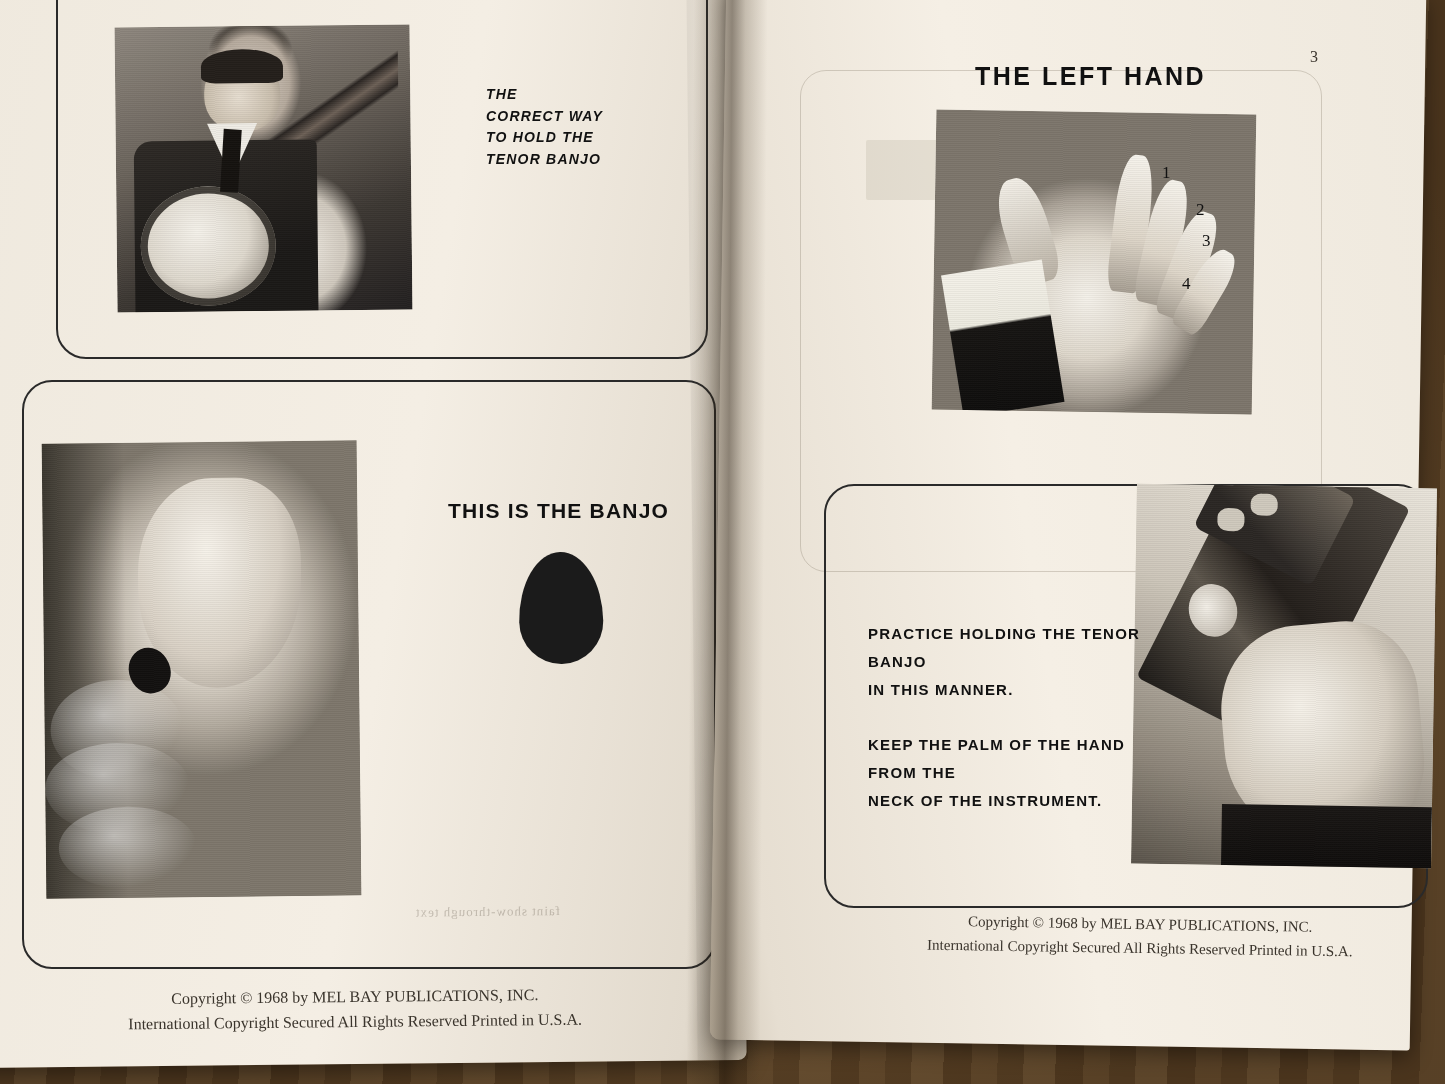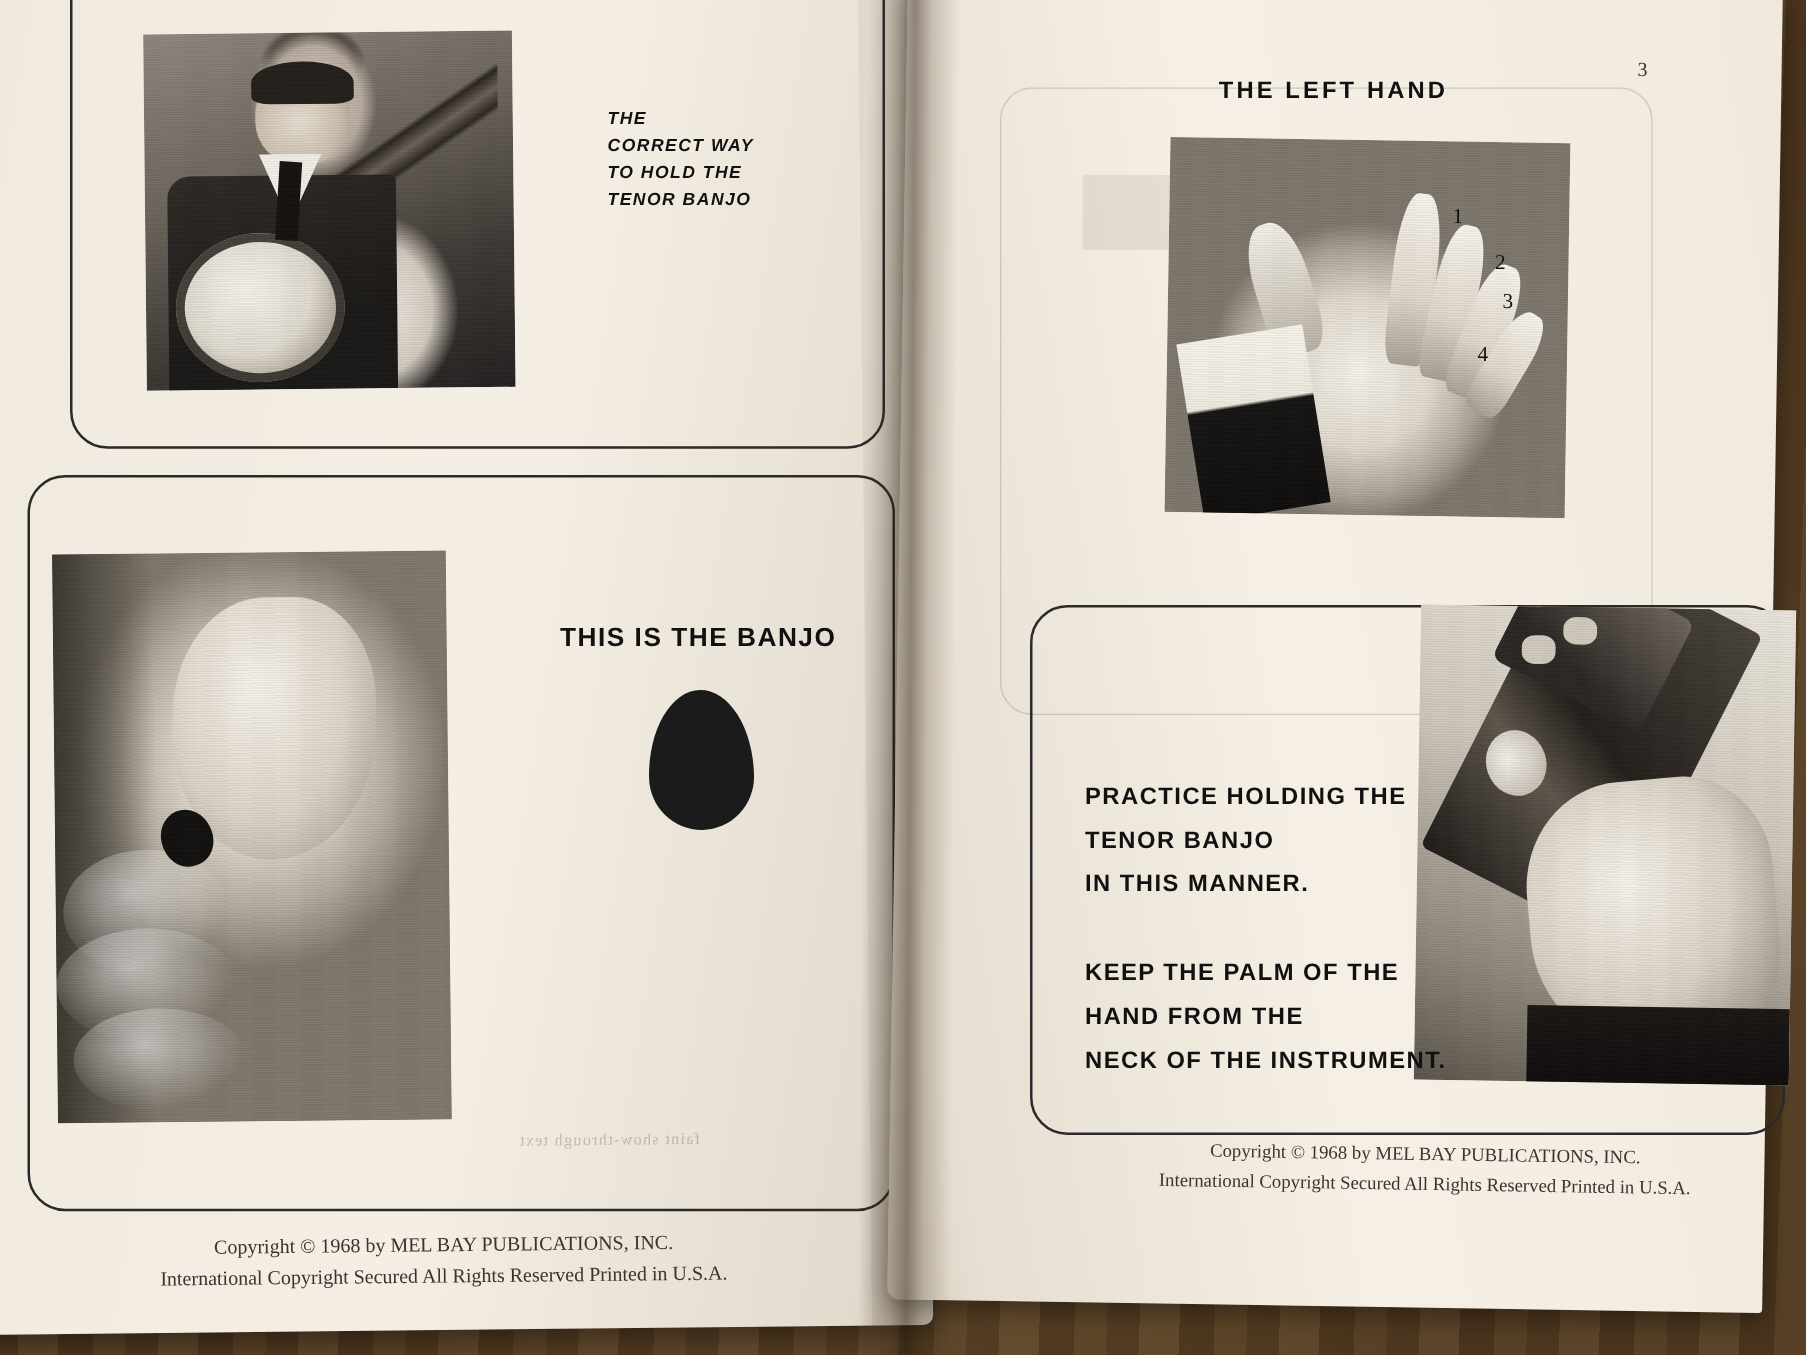--- a/index.html
+++ b/index.html
@@ -176,21 +176,21 @@
     left: 1310px; top: 48px;
     color: #3a342c;
     font-family: "Liberation Serif", serif;
     font-size: 16px;
   }
   #title-left-hand {
     position: absolute;
     left: 975px; top: 62px; width: 330px;
     color: #111;
     font-weight: bold;
-    font-size: 19px;
+    font-size: 25px;
     letter-spacing: 2.5px;
   }
 
   
   #ghost-panel {
     position: absolute;
     left: 800px; top: 70px; width: 520px; height: 500px;
     border: 1px solid rgba(120,108,90,0.28);
     border-radius: 26px;
   }
@@ -216,21 +216,21 @@
   #fn3 { left: 1202px; top: 231px; }
   #fn4 { left: 1182px; top: 274px; }
 
   #panel-practice { left: 824px; top: 484px; width: 600px; height: 420px; }
   #photo-neck {
     left: 1134px; top: 486px; width: 300px; height: 380px;
     transform: rotate(0.9deg);
   }
   #cap-practice {
     left: 868px; top: 620px; width: 290px;
-    font-size: 19px;
+    font-size: 15px;
     font-weight: bold;
     line-height: 1.85;
   }
   #copy-right {
     position: absolute;
     left: 860px; top: 912px; width: 560px;
     text-align: center;
     color: #3a342c;
     font-family: "Liberation Serif", serif;
     font-size: 15px;

